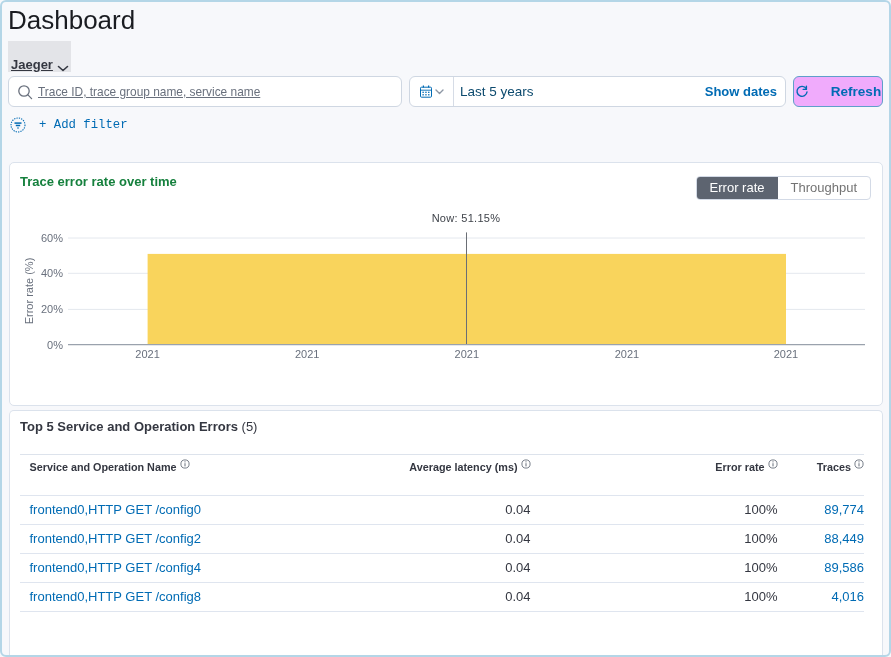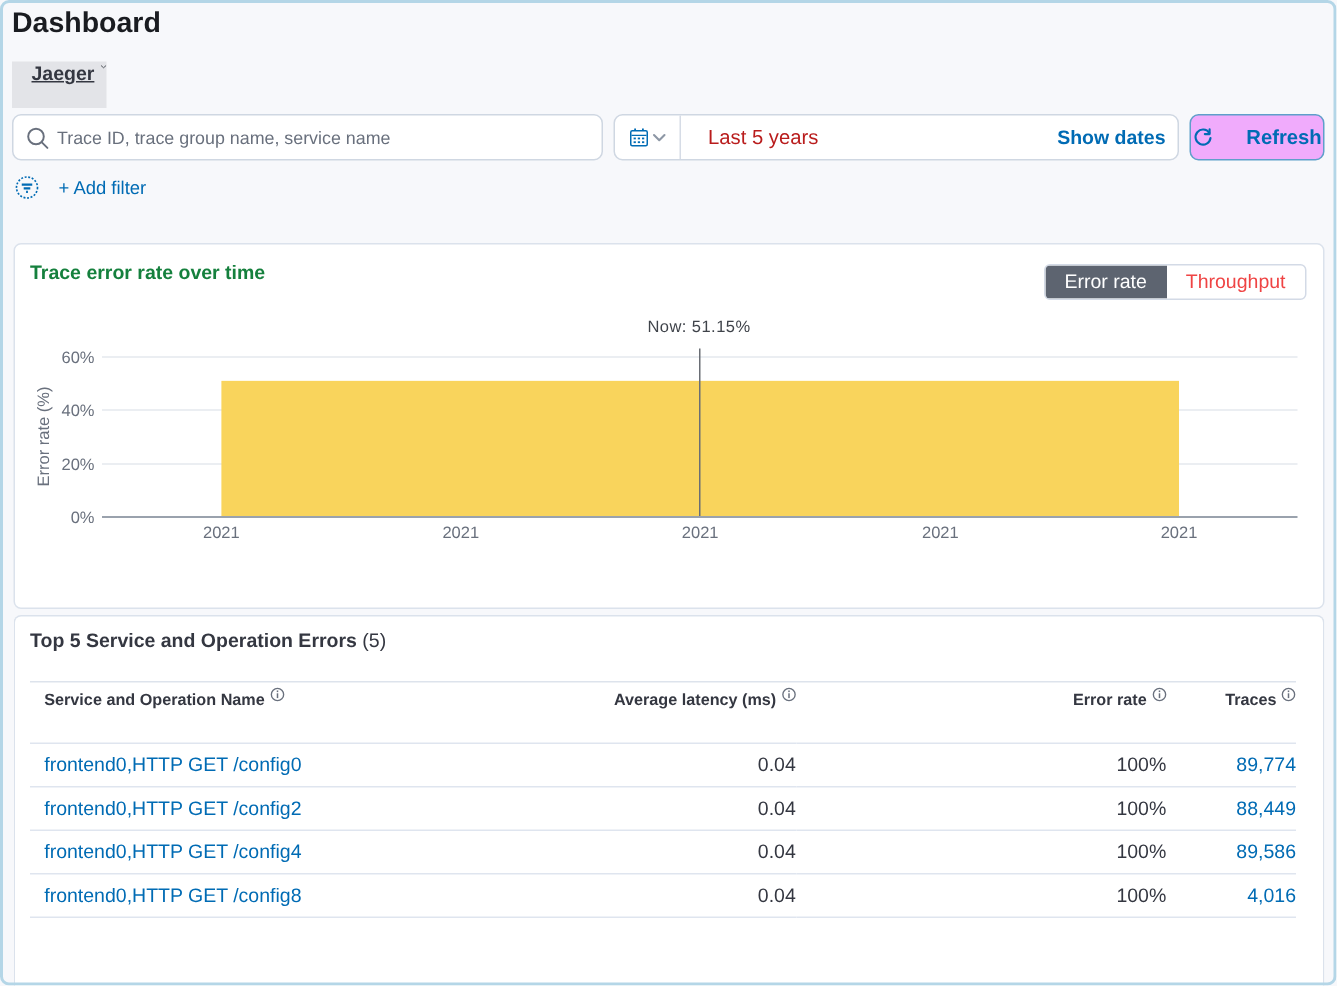--- a/index.html
+++ b/index.html
@@ -1,39 +1,39 @@
 <!DOCTYPE html>
 <html><head>
 <meta charset="utf-8">
 <style>
   * { margin:0; padding:0; box-sizing:border-box; }
   html,body { width:891px; height:657px; }
   body { font-family:"Liberation Sans", sans-serif; background:#f7f8fb; position:relative; overflow:hidden; }
   .abs { position:absolute; }
   .winborder { position:absolute; inset:0; border:2px solid #b4d6e7; border-radius:6px; pointer-events:none; z-index:50; }
-  h1.title { position:absolute; left:8px; top:5px; font-size:19px; font-weight:700; color:#1a1c21; letter-spacing:0; }
-  .chip { position:absolute; left:8px; top:41px; width:63px; height:31px; background:#e3e4e8; display:flex; align-items:flex-start; padding-left:13px; }
+  h1.title { position:absolute; left:8px; top:5px; font-size:26px; font-weight:400; color:#1a1c21; letter-spacing:0; }
+  .chip { position:absolute; left:8px; top:41px; width:63px; height:31px; background:#e3e4e8; display:flex; align-items:flex-end; padding-left:3px; }
   .chip b { font-size:13px; font-weight:700; color:#343741; text-decoration:underline; }
   .chip svg { margin-left:4px; }
   .searchbox { position:absolute; left:8px; top:76px; width:394px; height:31px; background:#fff; border:1px solid #cfd7e2; border-radius:6px; display:flex; align-items:center; }
-  .searchbox .ph { color:#69707d; font-size:11.9px; margin-left:5px; }
+  .searchbox .ph { color:#69707d; font-size:11.9px; margin-left:5px;text-decoration:underline; }
   .searchbox svg { margin-left:8px; }
   .datebar { position:absolute; left:409px; top:76px; width:377px; height:31px; background:#fff; border:1px solid #cfd7e2; border-radius:6px; display:flex; align-items:center; }
   .qsel { width:44px; height:100%; border-right:1px solid #d6dce6; display:flex; align-items:center; justify-content:center; gap:3px; }
-  .datetxt { font-size:13.5px; color:#b91c1c; margin-left:18px; }
+  .datetxt { font-size:13.5px; color:#0c4a6e; margin-left:6px; }
   .showdates { position:absolute; right:8px; top:0; height:100%; display:flex; align-items:center; font-size:13px; font-weight:600; color:#006bb4;margin-left:32px; }
   .refresh { position:absolute; left:793px; top:76px; width:90px; height:31px; background:#f0abfc; border:1px solid #5f9fca; border-radius:6px; display:flex; align-items:center; justify-content:center; gap:22px; color:#006bb4; font-size:13.5px; font-weight:600; }
-  .addfilter { position:absolute; left:0px; top:114px; height:22px; display:flex; align-items:center; }
+  .addfilter { position:absolute; left:0px; top:114px; height:22px; display:flex; align-items:center;font-family:Liberation Mono, monospace; }
   .addfilter .txt { color:#006bb4; font-size:12.3px; margin-left:13px; }
   .panel { position:absolute; left:9px; width:874px; background:#fff; border:1px solid #dbe2ec; border-radius:5px; }
   #panel1 { top:162px; height:244px; }
   #panel2 { top:410px; height:250px; border-bottom:none; border-radius:5px 5px 0 0; }
   .ptitle { font-size:13px; font-weight:700; color:#15803d; }
   .toggle { position:absolute; right:11px; top:13px; height:23.5px; display:flex; border:1px solid #d3dae6; border-radius:4px; overflow:hidden; background:#fff; }
-  .toggle .seg { font-size:13px; display:flex; align-items:center; padding:0 13px; color:#ef4444; }
+  .toggle .seg { font-size:13px; display:flex; align-items:center; padding:0 13px; color:#737373; }
   .toggle .seg.sel { background:#5d6470; color:#fff; }
   
   .t5title { position:absolute; left:10px; top:7.5px; font-size:13px; color:#343741; }
   .t5title b { font-weight:700; }
   .hr { position:absolute; left:10px; width:844px; top:42.5px; border-top:1px solid #dde3ec; }
   table.tab { position:absolute; left:10px; top:34px; width:844px; border-collapse:collapse; table-layout:fixed; }
   table.tab th.c1, table.tab td.c1 { padding-left:9.5px; }
   table.tab th { font-size:10.8px; font-weight:700; color:#343741; text-align:left; height:50px; vertical-align:middle; padding:0 0 8px 0; }
   table.tab th.r, table.tab td.r { text-align:right; }
   table.tab td { font-size:13px; color:#343741; height:29px; padding:0; border-top:1px solid #dfe5ef; vertical-align:middle; }

